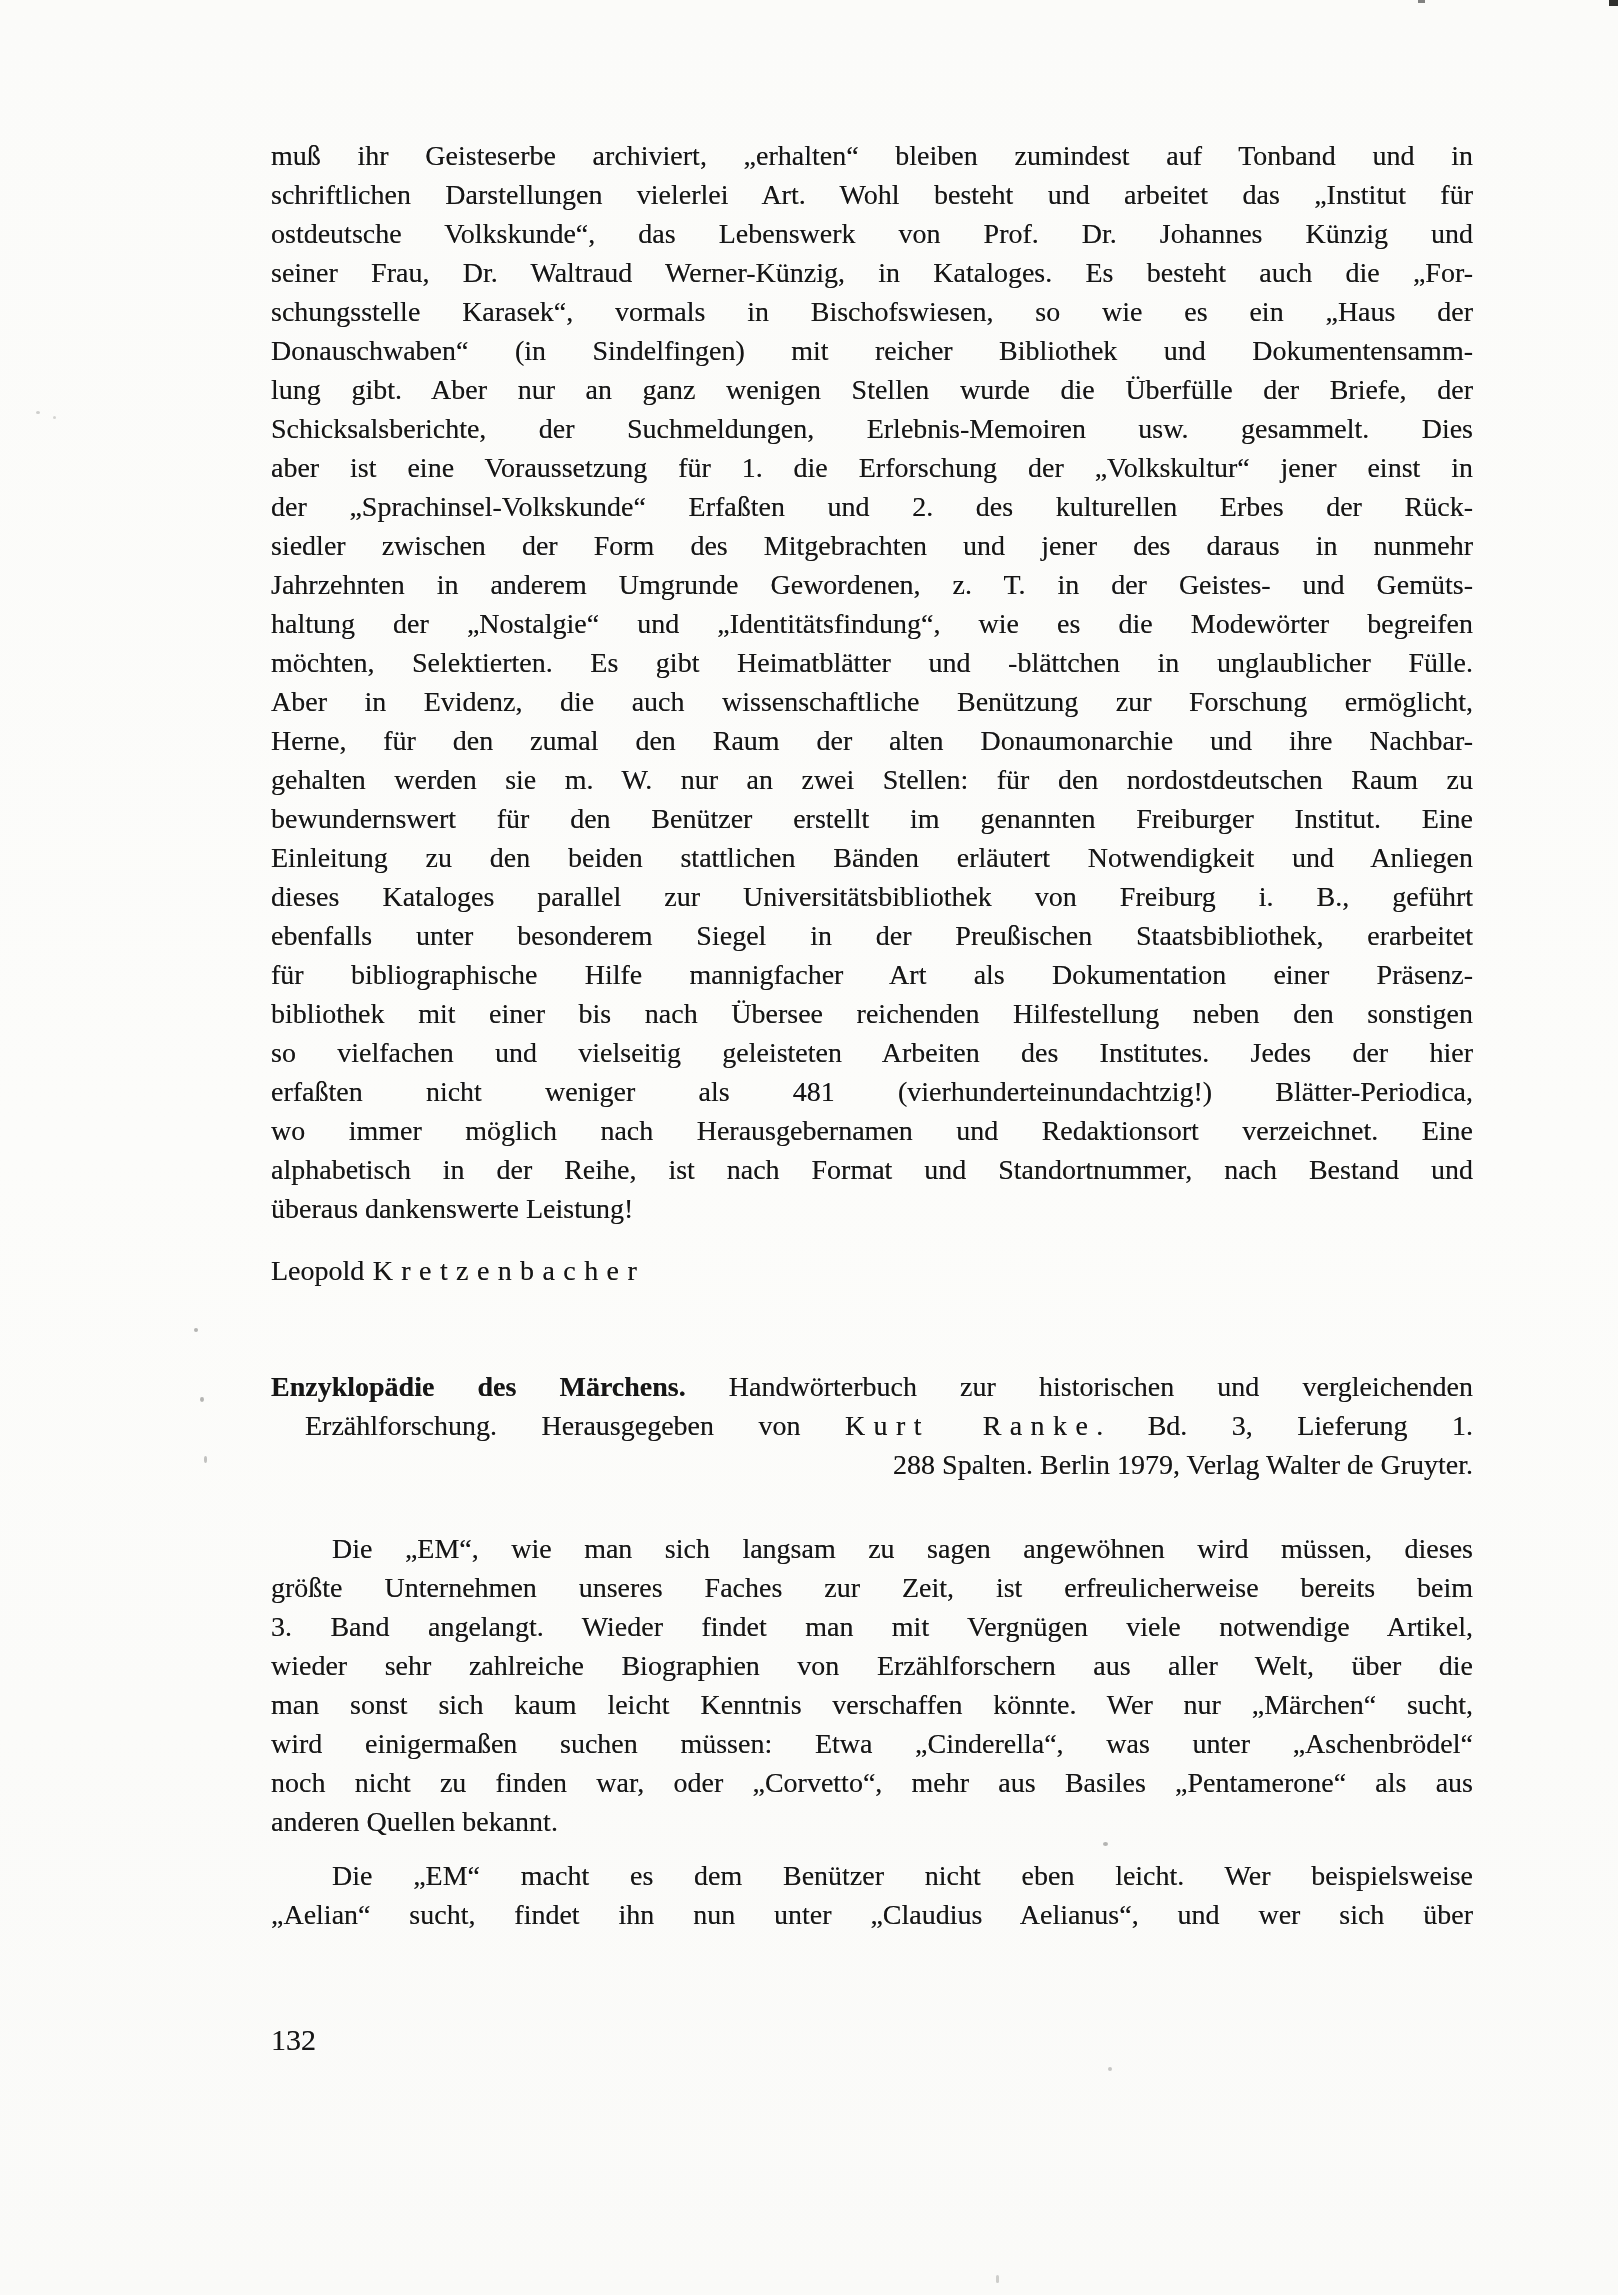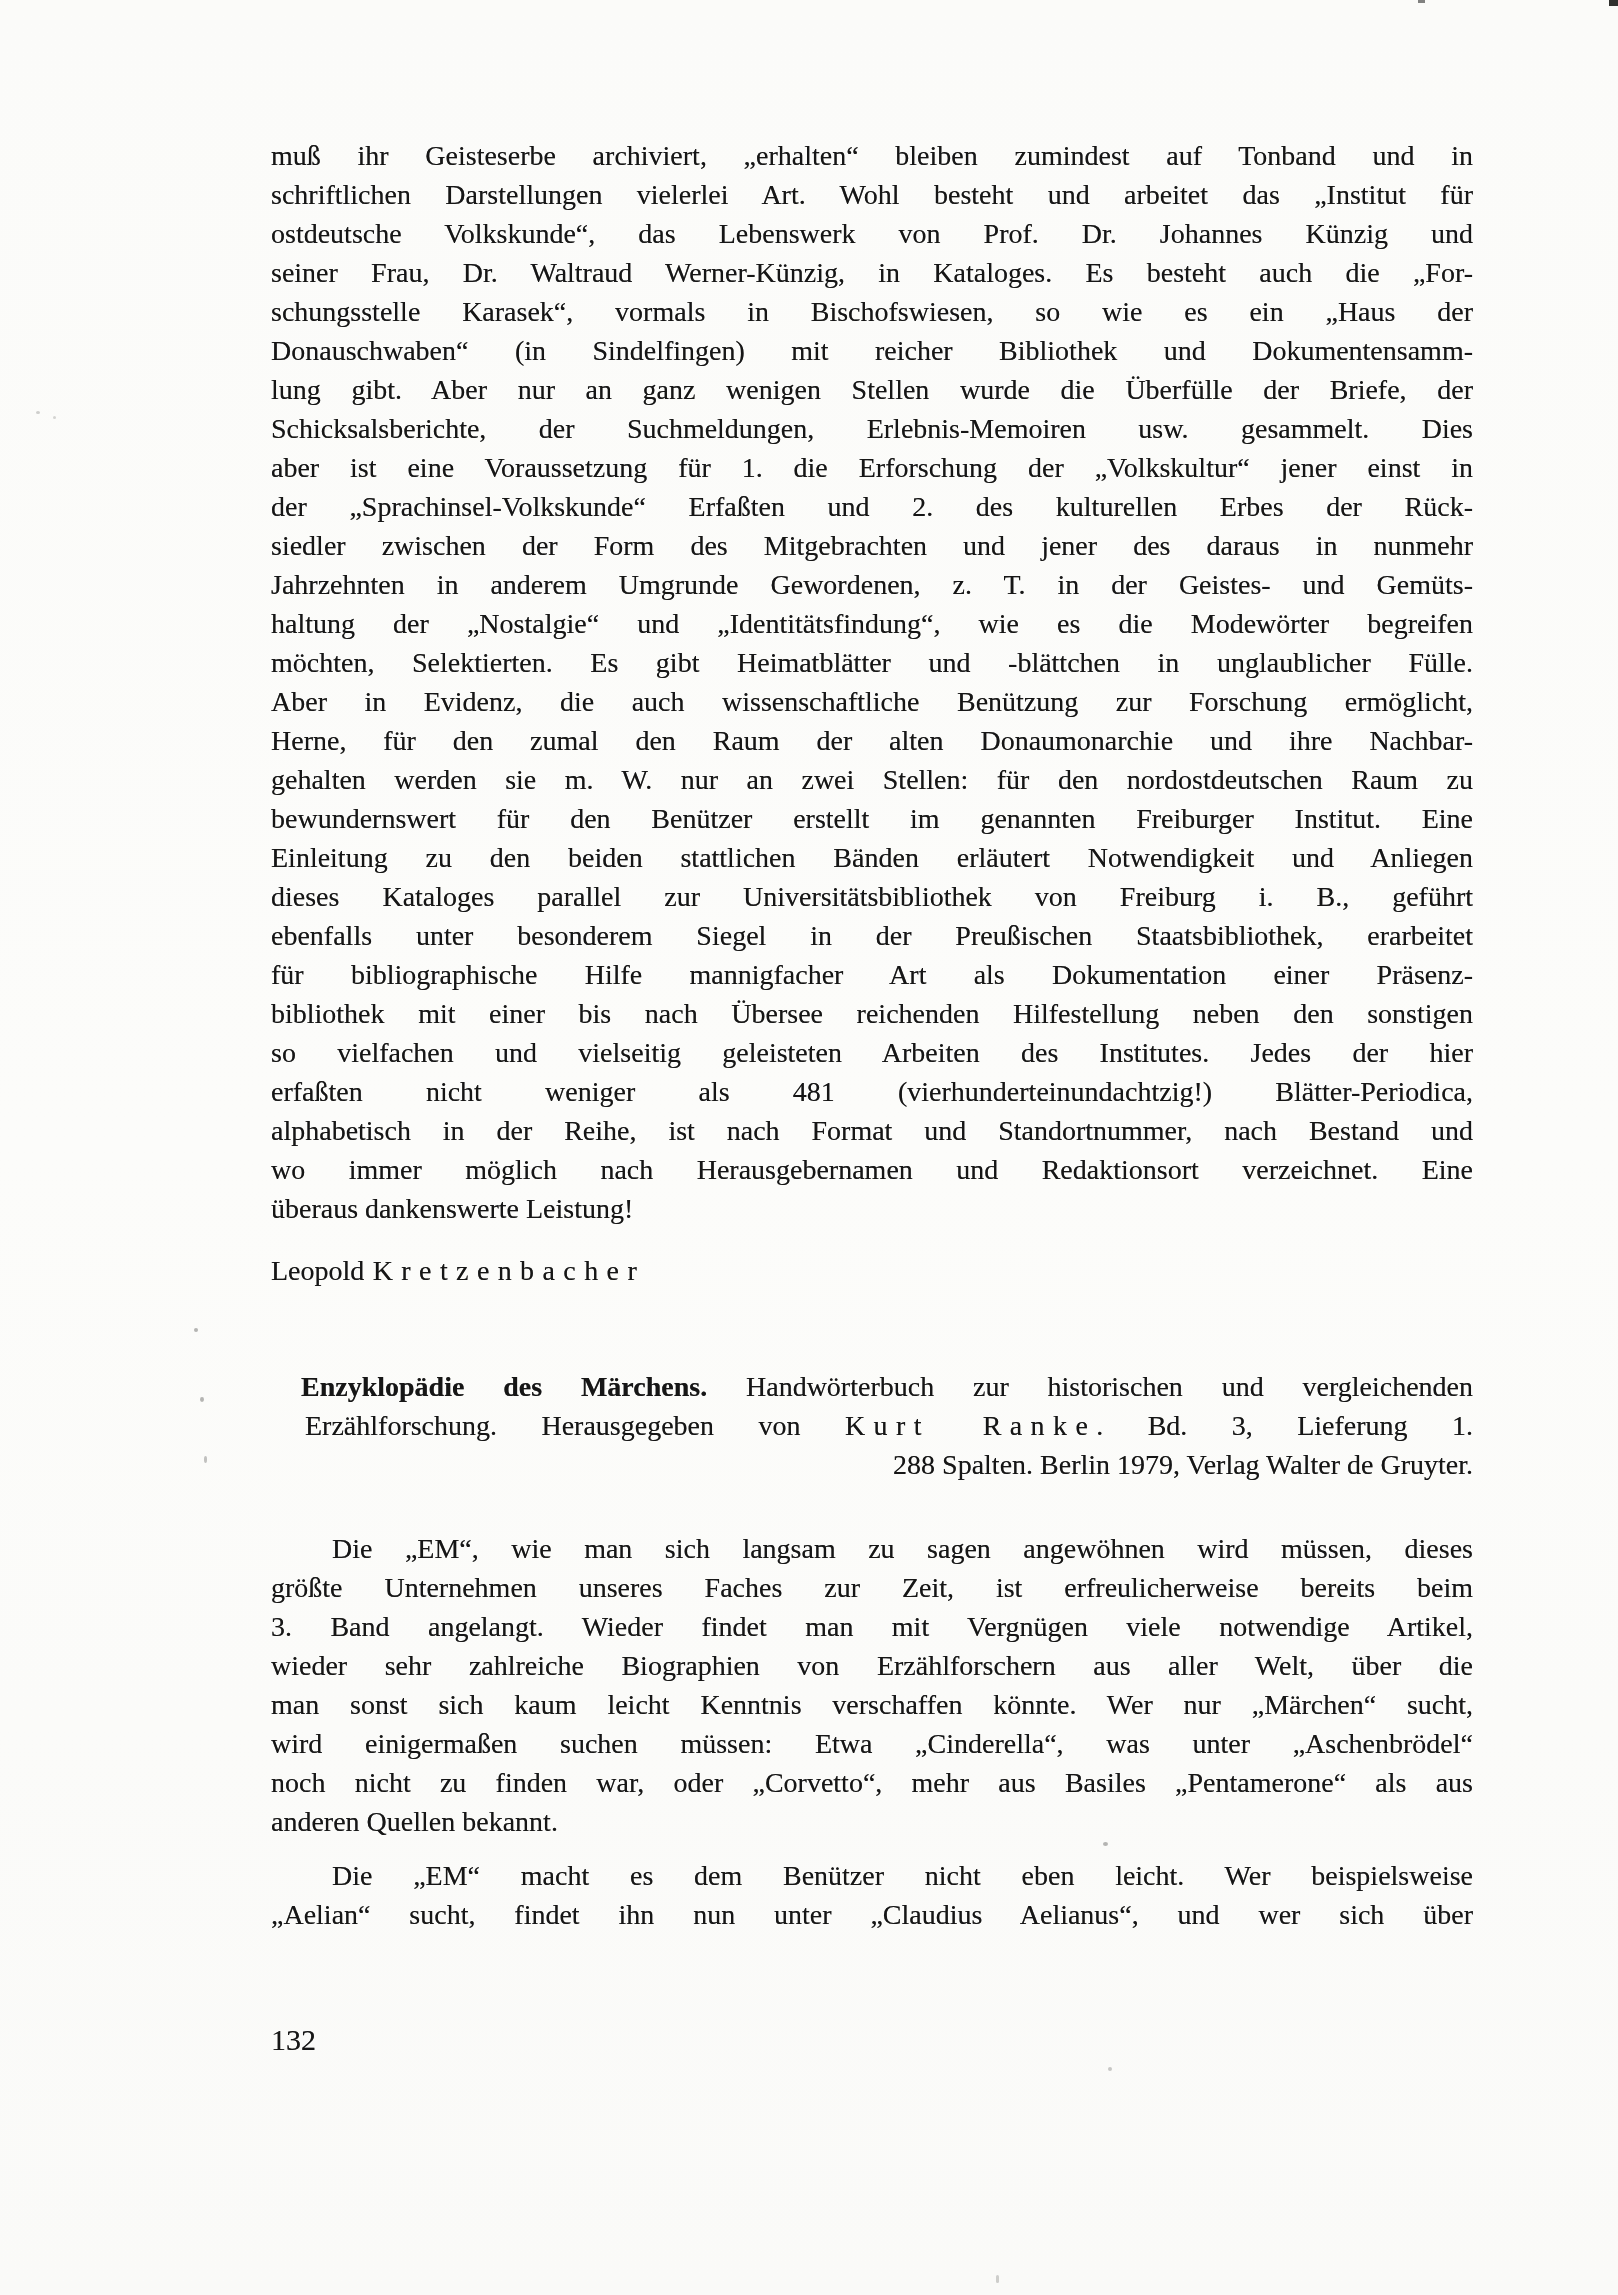--- a/index.html
+++ b/index.html
@@ -56,21 +56,20 @@
   .heading {
     margin-top: 77px;
   }
   .heading .hline {
     height: 39px;
     overflow: hidden;
   }
   .hline1 {
     text-align: justify;
     text-align-last: justify;
-    margin-left: 30px;
   }
   .hline1 .btitle {
     font-weight: bold;
   }
   .hline2 {
     margin-left: 34px;
     text-align: justify;
     text-align-last: justify;
   }
   .hline3 {
@@ -135,22 +134,22 @@
         <div class="tline">Herne, für den zumal den Raum der alten Donaumonarchie und ihre Nachbar-</div>
         <div class="tline">gehalten werden sie m. W. nur an zwei Stellen: für den nordostdeutschen Raum zu</div>
         <div class="tline">bewundernswert für den Benützer erstellt im genannten Freiburger Institut. Eine</div>
         <div class="tline">Einleitung zu den beiden stattlichen Bänden erläutert Notwendigkeit und Anliegen</div>
         <div class="tline">dieses Kataloges parallel zur Universitätsbibliothek von Freiburg i. B., geführt</div>
         <div class="tline">ebenfalls unter besonderem Siegel in der Preußischen Staatsbibliothek, erarbeitet</div>
         <div class="tline">für bibliographische Hilfe mannigfacher Art als Dokumentation einer Präsenz-</div>
         <div class="tline">bibliothek mit einer bis nach Übersee reichenden Hilfestellung neben den sonstigen</div>
         <div class="tline">so vielfachen und vielseitig geleisteten Arbeiten des Institutes. Jedes der hier</div>
         <div class="tline">erfaßten nicht weniger als 481 (vierhunderteinundachtzig!) Blätter-Periodica,</div>
+        <div class="tline">wo immer möglich nach Herausgebernamen und Redaktionsort verzeichnet. Eine</div>
         <div class="tline">alphabetisch in der Reihe, ist nach Format und Standortnummer, nach Bestand und</div>
-        <div class="tline">wo immer möglich nach Herausgebernamen und Redaktionsort verzeichnet. Eine</div>
         <div class="tline last-left">überaus dankenswerte Leistung!</div>
       </div>
 
     <div class="attribution">
       <span>Leopold</span><span class="sperr">Kretzenbacher</span>
     </div>
 
     <div class="heading">
       <div class="hline hline1">
         <span class="btitle">Enzyklopädie des Märchens.</span><span> Handwörterbuch zur historischen und vergleichenden</span>

